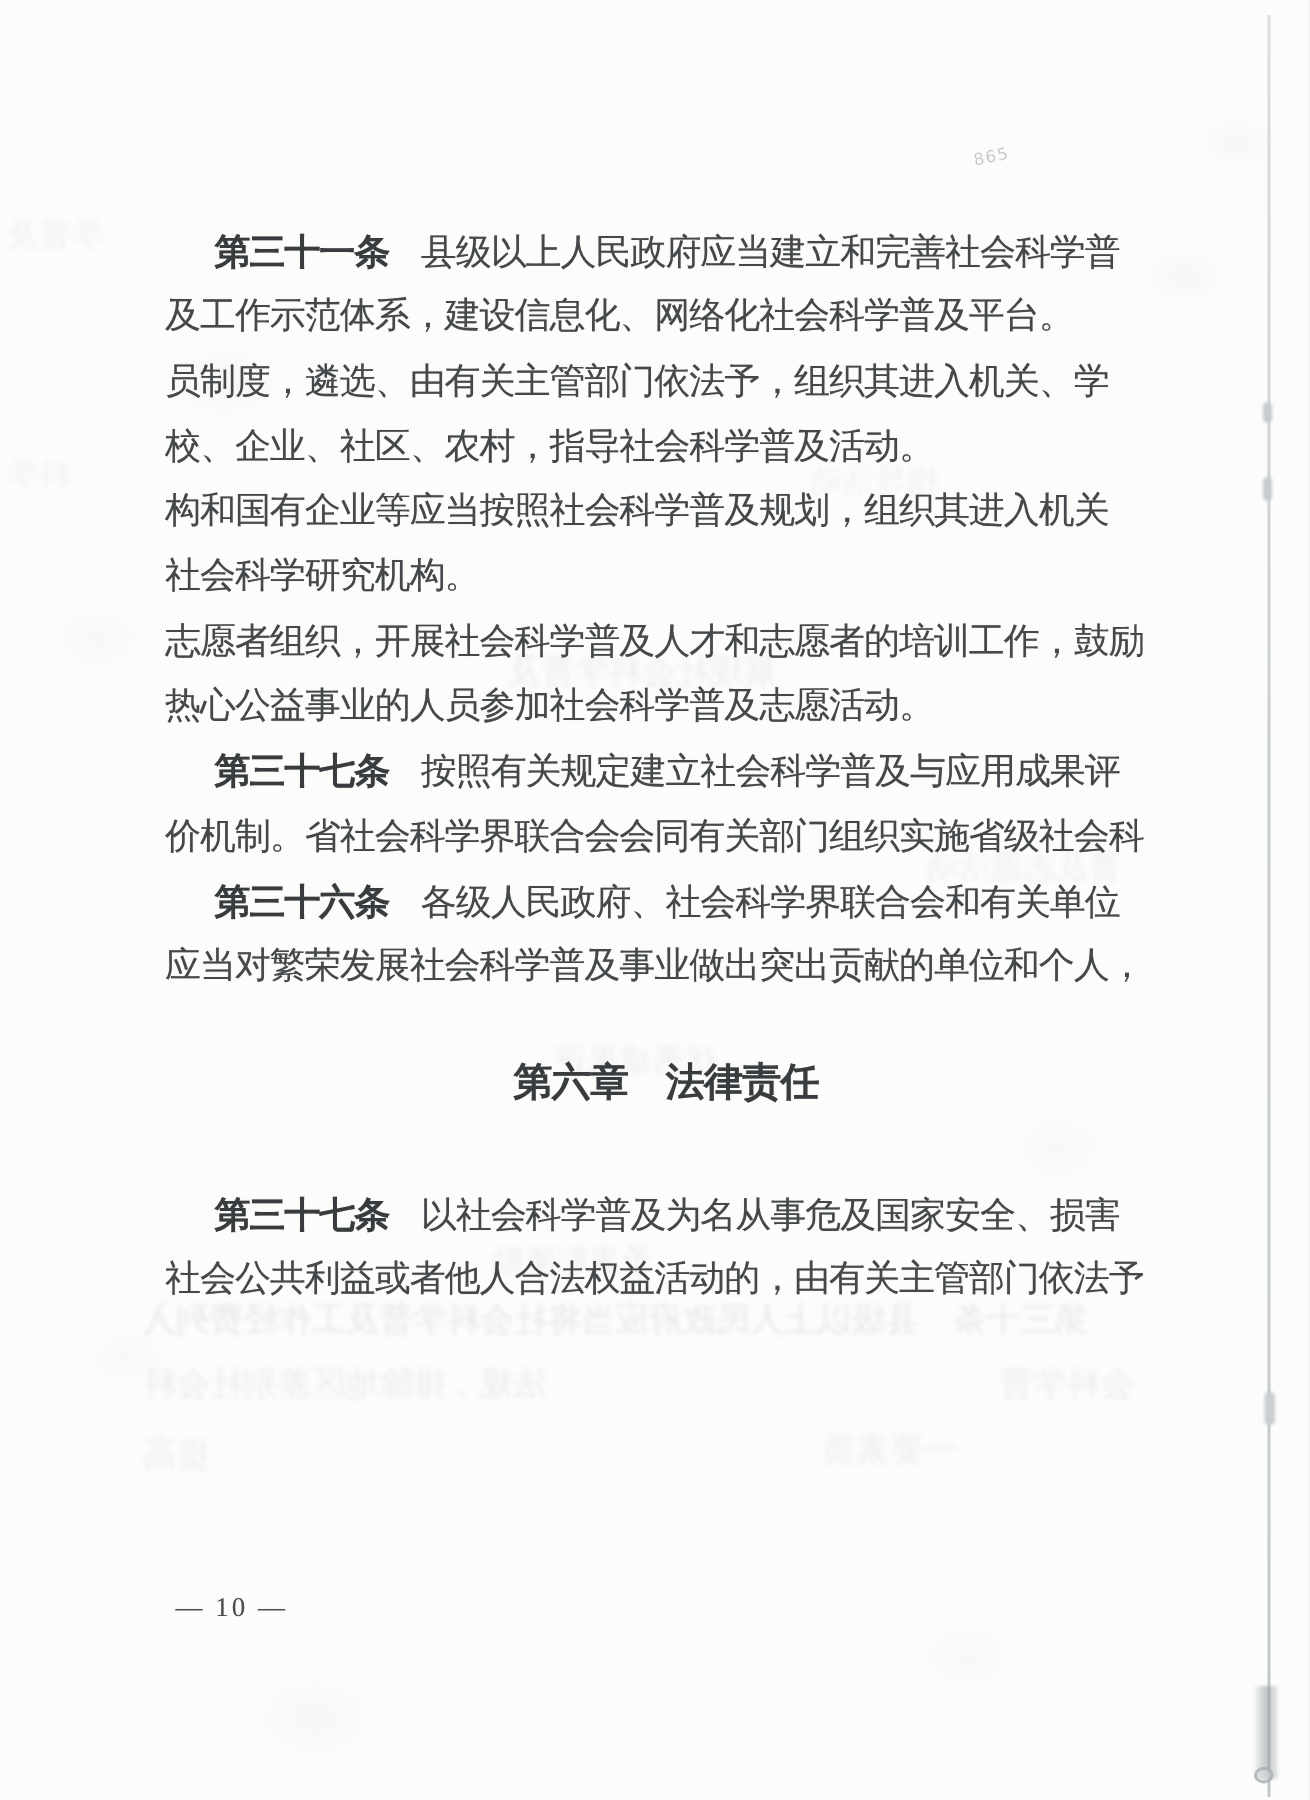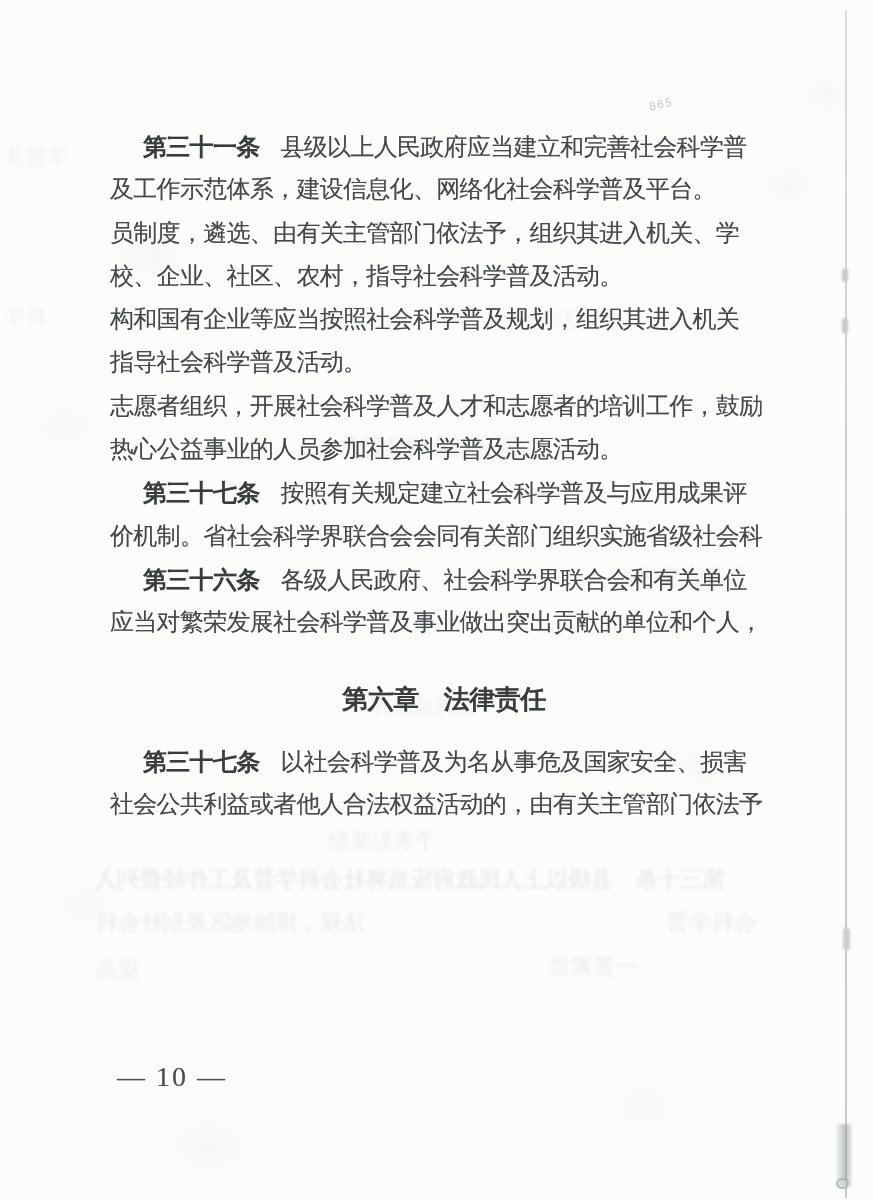--- a/index.html
+++ b/index.html
@@ -11,40 +11,40 @@
       radial-gradient(45px 30px at 790px 185px, rgba(130,140,148,.05), transparent 70%),
       radial-gradient(55px 40px at 705px 765px, rgba(130,140,148,.04), transparent 70%),
       radial-gradient(65px 45px at 210px 1145px, rgba(130,140,148,.05), transparent 70%),
       radial-gradient(55px 40px at 645px 1105px, rgba(130,140,148,.04), transparent 70%),
       radial-gradient(40px 28px at 825px 95px, rgba(130,140,148,.05), transparent 70%),
       radial-gradient(45px 32px at 85px 905px, rgba(130,140,148,.04), transparent 70%),
       #fcfcfb;
     font-family:"Liberation Serif","DejaVu Serif",serif;
   }
   .content{
-    position:absolute;left:110px;top:125px;width:668px;
+    position:absolute;left:110px;top:147px;width:668px;
     font-size:24px;line-height:43.3px;letter-spacing:-0.7px;color:#45484b;
     text-shadow:0 0 .5px rgba(69,72,75,.45);
   }
   .para{margin:0;}
   .tline{white-space:nowrap;height:43.3px;}
   .tline.first{padding-left:33px;}
   .artno{
     font-family:"Liberation Sans","DejaVu Sans",sans-serif;
     font-weight:700;color:#393c3f;letter-spacing:-0.7px;
   }
   .gap{display:inline-block;width:21px;}
   .heading{
-    height:43.3px;line-height:43.3px;margin:33px 0 19px;text-align:center;
+    height:43.3px;line-height:43.3px;margin:33px 0 46px;text-align:center;
     font-family:"Liberation Sans","DejaVu Sans",sans-serif;
     font-weight:700;font-size:26px;letter-spacing:-0.5px;color:#393c3f;
   }
   .hgap{display:inline-block;width:25px;}
   .pageno{
-    position:absolute;left:117px;top:1061px;font-size:28px;
+    position:absolute;left:117px;top:1061px;font-size:18px;
     letter-spacing:2px;color:#4a4d50;text-shadow:0 0 .5px rgba(74,77,80,.4);
   }
   .ghost-layer{position:absolute;inset:0;}
   .ghost{
     position:absolute;transform:scaleX(-1);filter:blur(1.5px);
     color:#76808a;white-space:nowrap;letter-spacing:-0.5px;
     font-family:"Liberation Serif","DejaVu Serif",serif;
   }
   .stray{
     position:absolute;left:649px;top:98px;font-size:11px;color:#9ba2a7;
@@ -91,21 +91,21 @@
       <div class="para">
         <div class="tline first"><span class="artno">第三十一条</span><span class="gap"></span><span>县级以上人民政府应当建立和完善社会科学普</span></div>
         <div class="tline">及工作示范体系，建设信息化、网络化社会科学普及平台。</div>
       </div>
       <div class="para">
         <div class="tline">员制度，遴选、由有关主管部门依法予，组织其进入机关、学</div>
         <div class="tline">校、企业、社区、农村，指导社会科学普及活动。</div>
       </div>
       <div class="para">
         <div class="tline">构和国有企业等应当按照社会科学普及规划，组织其进入机关</div>
-        <div class="tline">指导社会科学普及活动。</div>
+        <div class="tline">社会科学研究机构。</div>
       </div>
       <div class="para">
         <div class="tline">志愿者组织，开展社会科学普及人才和志愿者的培训工作，鼓励</div>
         <div class="tline">热心公益事业的人员参加社会科学普及志愿活动。</div>
       </div>
       <div class="para">
         <div class="tline first"><span class="artno">第三十七条</span><span class="gap"></span><span>按照有关规定建立社会科学普及与应用成果评</span></div>
         <div class="tline">价机制。省社会科学界联合会会同有关部门组织实施省级社会科</div>
       </div>
       <div class="para">

